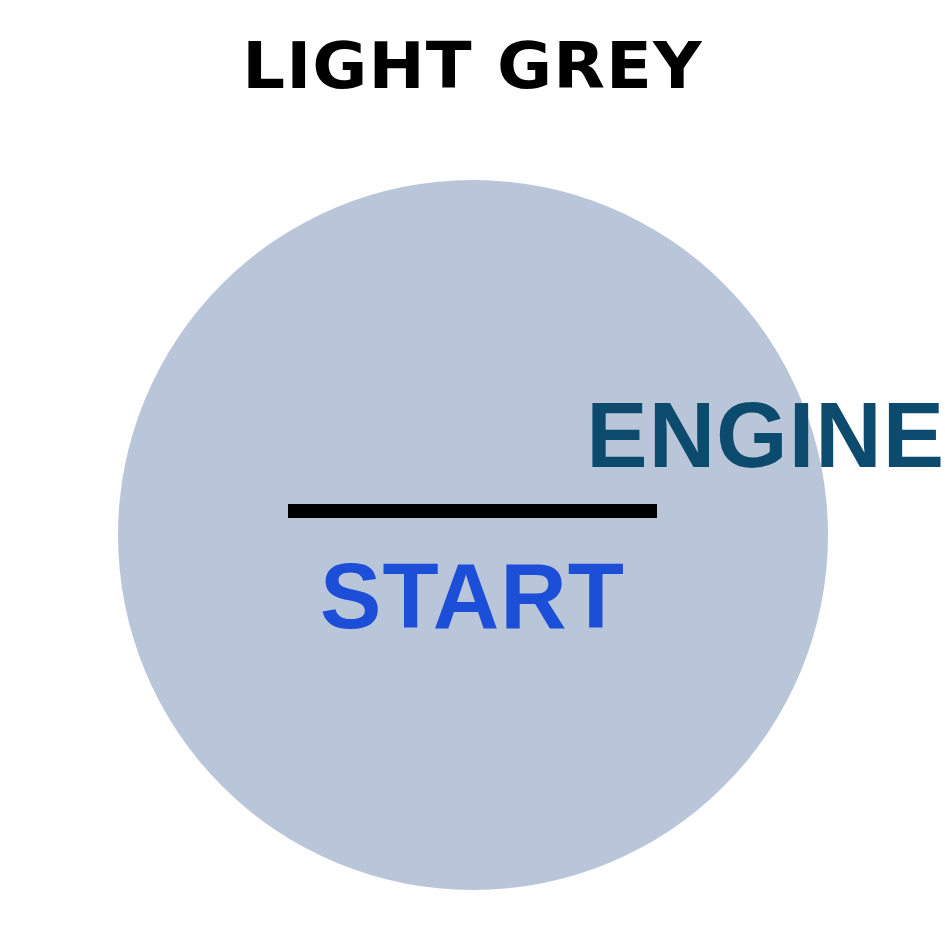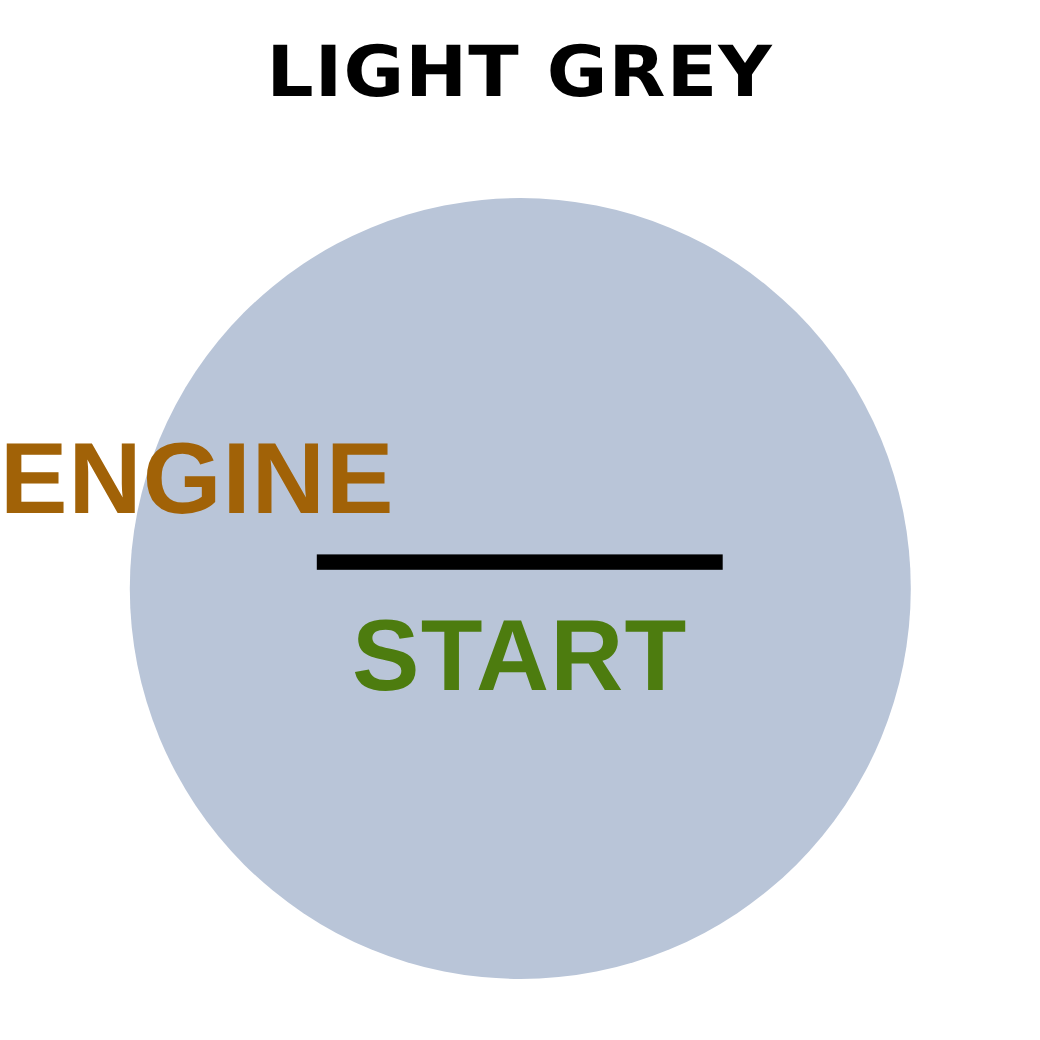--- a/index.html
+++ b/index.html
@@ -11,30 +11,30 @@
       position: absolute; left: 0; right: 0; top: 28px; text-align: center;
       font-family: "DejaVu Sans", sans-serif; font-weight: bold; font-size: 64px;
       letter-spacing: 1px; color: #000; line-height: 76px;
       transform: scaleX(1.05);
     }
     .button {
       position: absolute; left: 118px; top: 180px; width: 710px; height: 710px;
       border-radius: 50%; background: #b9c5d8;
     }
     .engine {
-      position: absolute; left: 0; right: 12px; top: 390px; text-align: left;
-      font-weight: bold; font-size: 92px; line-height: 90px; color: #a16207;
+      position: absolute; left: 0; right: 0; top: 390px; text-align: right;
+      font-weight: bold; font-size: 92px; line-height: 90px; color: #0c4a6e;
       letter-spacing: 1px;
     }
     .divider {
       position: absolute; left: 288px; top: 504px; width: 369px; height: 14px; background: #000;
     }
     .startstop {
       position: absolute; left: 0; right: 0; top: 550px; text-align: center;
-      font-weight: bold; font-size: 92px; line-height: 92px; color: #4d7c0f;
+      font-weight: bold; font-size: 92px; line-height: 92px; color: #1d4ed8;
       letter-spacing: 1px;
     }
   </style>
 </head>
 <body>
 
 <div class="title">LIGHT GREY</div>
 
 <div class="button"></div>
 <div class="engine">ENGINE</div>

